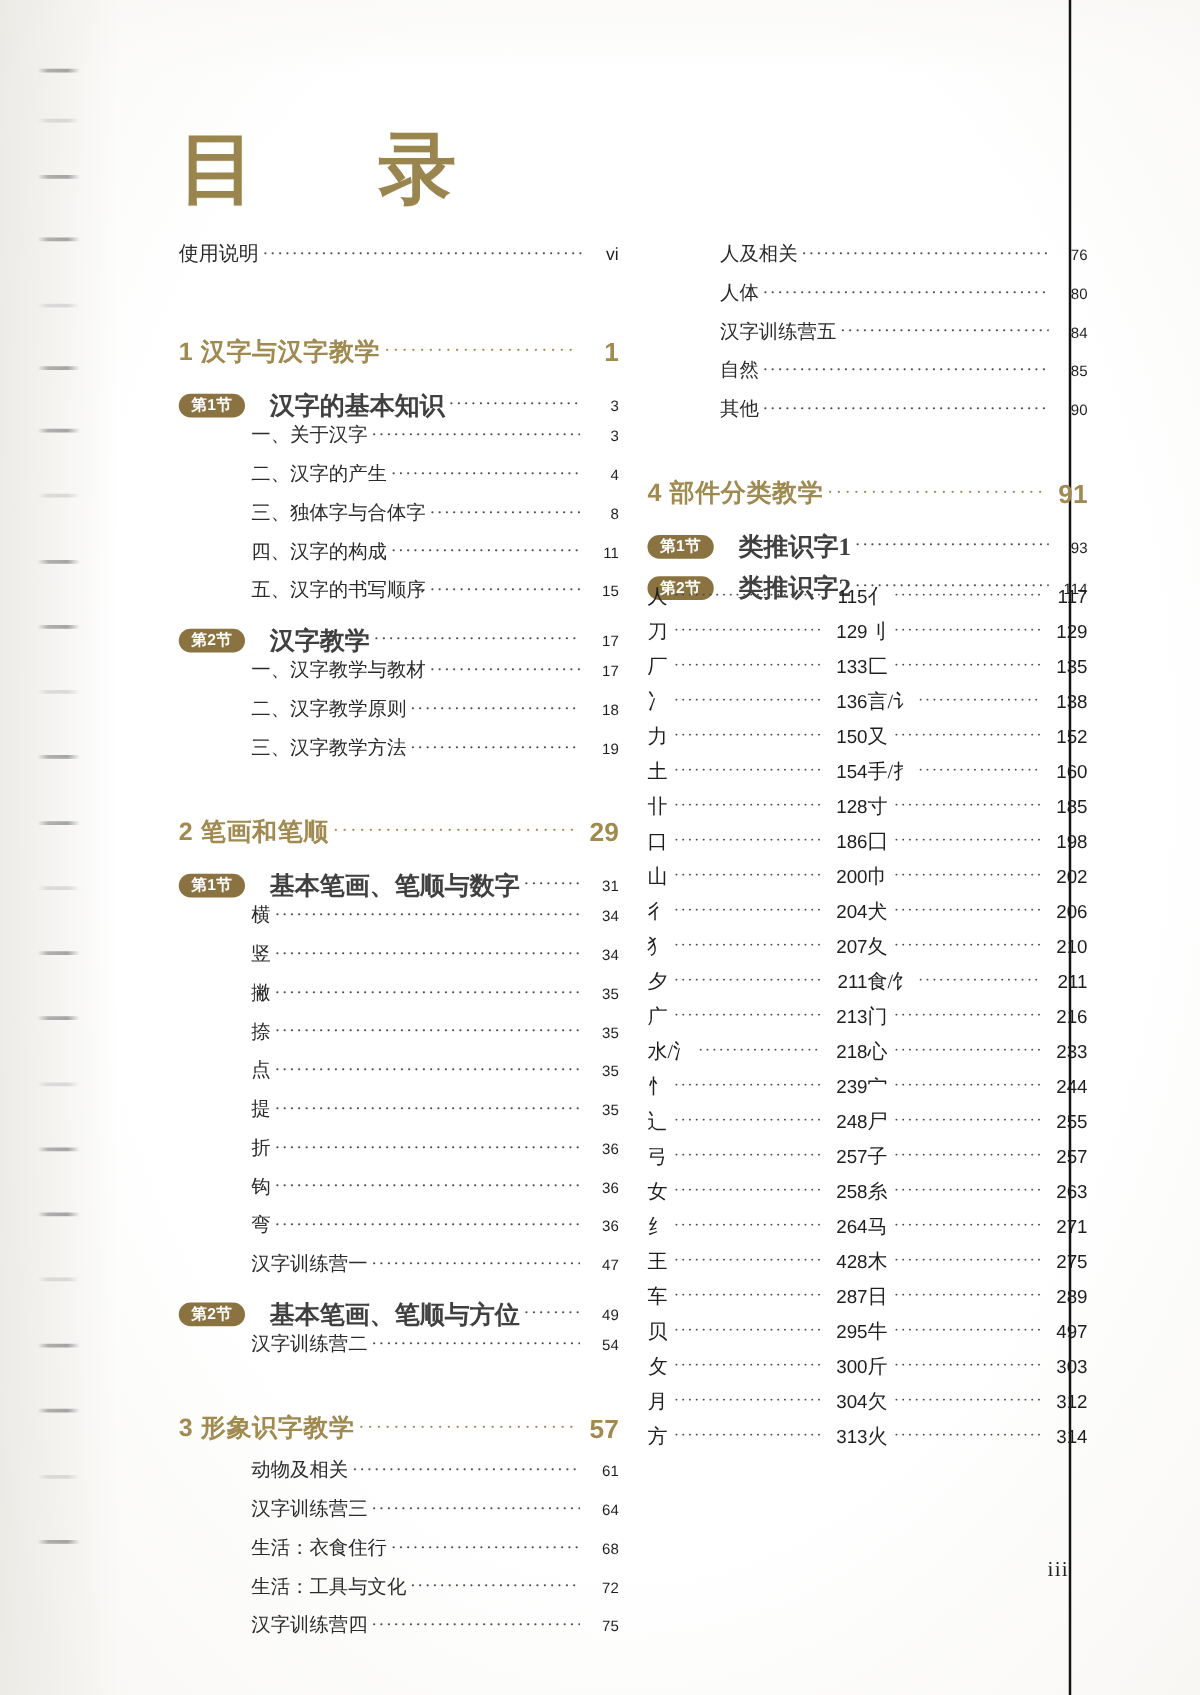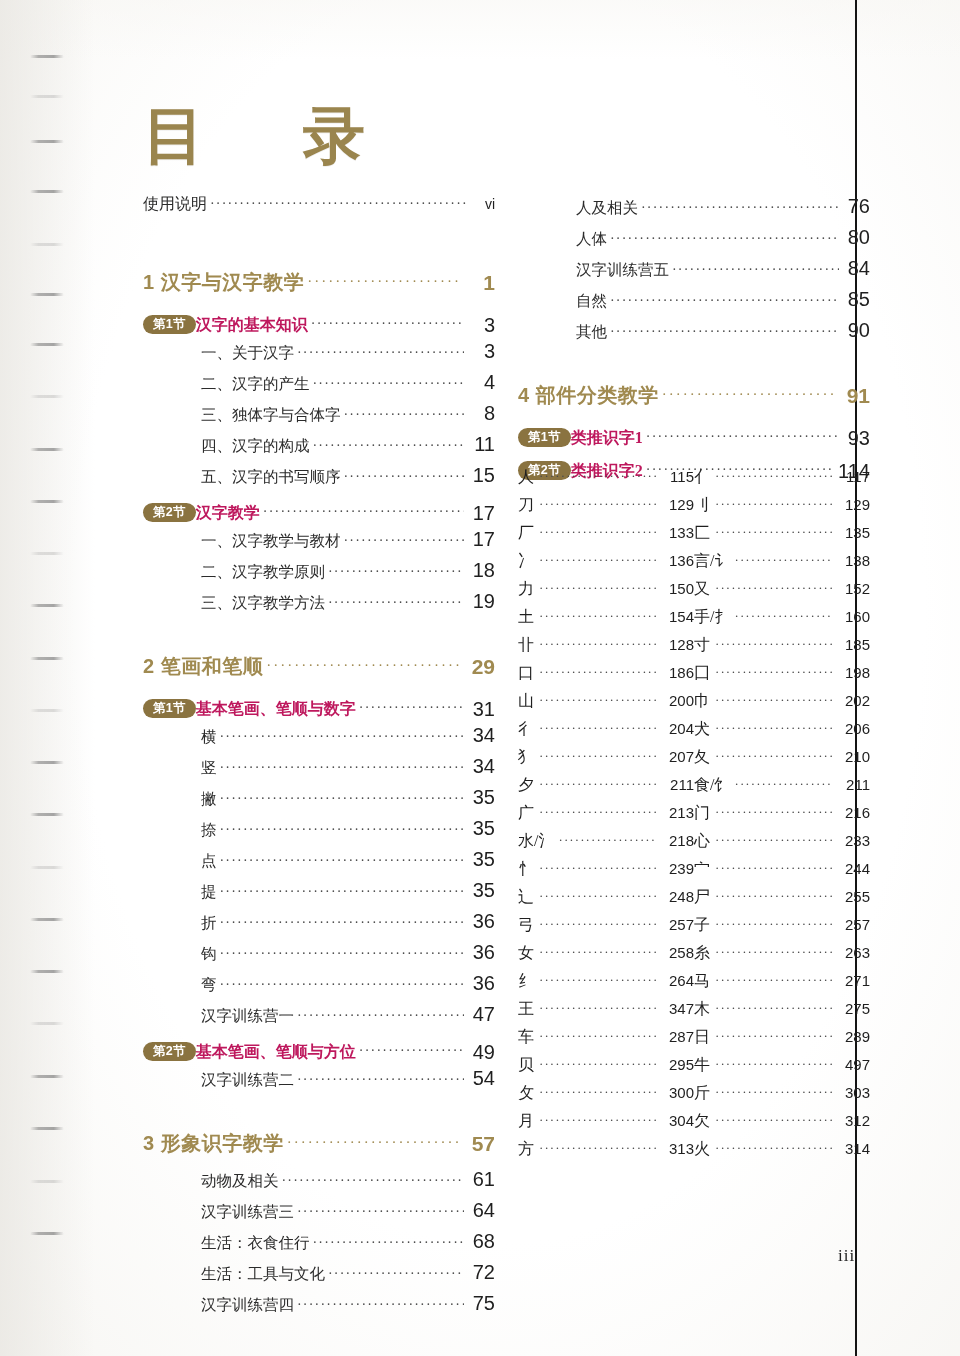--- a/index.html
+++ b/index.html
@@ -71,21 +71,21 @@
     overflow:hidden;
     white-space:nowrap;
     color:#4a4a4a;
     font-size:14px;
     letter-spacing:1.2px;
     transform:translateY(-1px);
   }
   .row .pg{
     flex:0 0 auto; text-align:right;
     font-family:"Liberation Sans","DejaVu Sans",sans-serif;
-    font-size:20px; color:#1f1f1f;
+    font-size:12px; color:#1f1f1f;
     min-width:26px;
   }
 
   
   .row.front{ height:34px; font-size:16px; }
   .row.front .lbl{ font-size:16px; }
   .row.front .pg{ font-size:14px; min-width:22px; }
 
   
   .row.chapter{
@@ -114,21 +114,21 @@
     display:inline-block;
     background:#8a7340;
     color:#ffffff;
     font-family:"Liberation Sans","DejaVu Sans",sans-serif;
     font-size:12.5px; font-weight:bold;
     padding:3px 10px 4px 10px;
     border-radius:11px;
     line-height:1;
     letter-spacing:.3px;
   }
-  .row.section .lbl{ font-weight:bold; font-size:16px; color:#be185d; }
+  .row.section .lbl{ font-weight:bold; font-size:20px; color:#404040;margin-left:20px; }
   .row.section .pg{ font-weight:normal; }
 
   
   .row.sub .lbl{ padding-left:58px; }
 
   
   #radicals{
     position:absolute; left:518px; top:467px; width:352px;
   }
   .rad-row{ display:flex; height:28px; align-items:baseline; }
@@ -638,21 +638,21 @@
         <div class="rad-cell">
           <span class="glyph">马</span>
           <span class="dots">······························</span>
           <span class="pg">271</span>
         </div>
       </div>
       <div class="rad-row">
         <div class="rad-cell">
           <span class="glyph">王</span>
           <span class="dots">······························</span>
-          <span class="pg">347</span>
+          <span class="pg">428</span>
         </div>
         <div class="rad-cell">
           <span class="glyph">木</span>
           <span class="dots">······························</span>
           <span class="pg">275</span>
         </div>
       </div>
       <div class="rad-row">
         <div class="rad-cell">
           <span class="glyph">车</span>

